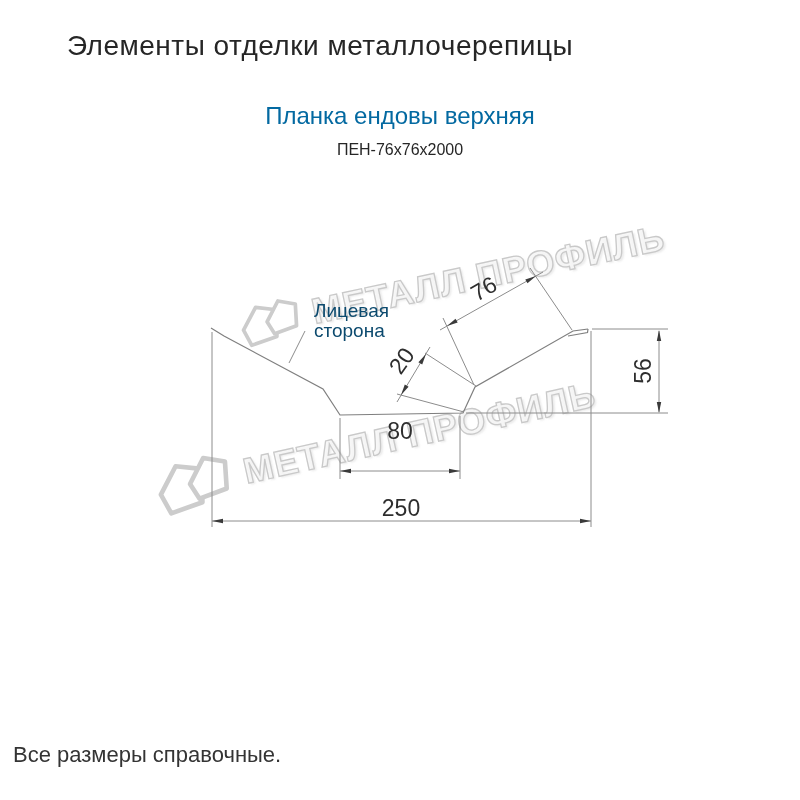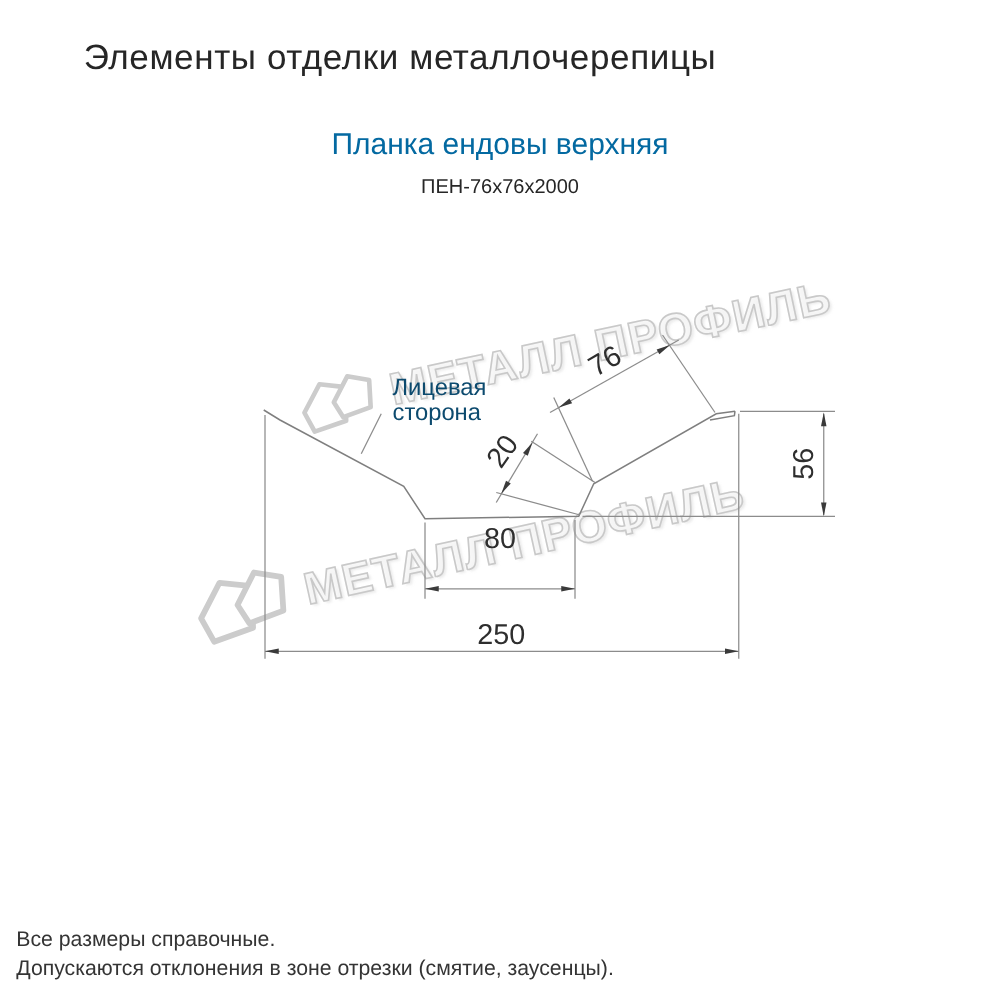--- a/index.html
+++ b/index.html
@@ -33,21 +33,21 @@
   }
   .wm-a{left:238px;top:302px;transform:rotate(-12deg);}
   .wm-b{left:154px;top:460px;transform:rotate(-12.5deg);}
   .wm-text{
     font-size:36px;font-weight:700;letter-spacing:1px;white-space:nowrap;
     color:rgba(246,246,246,0.85);
     -webkit-text-stroke:1.3px #c9c9c9;
     text-shadow:2px 2px 2px rgba(200,200,200,0.35);
   }
   .footer-note{
-    position:absolute;left:13px;font-size:17px;color:#343434;white-space:nowrap;
+    position:absolute;left:13px;font-size:22px;color:#343434;white-space:nowrap;
   }
   .note-1{top:742px;}
   .note-2{top:765px;}
   .thin{stroke:#8c8c8c;stroke-width:1;fill:none;}
   .profile{stroke:#7f7f7f;stroke-width:1.2;fill:none;}
   .arrow{fill:#3a3a3a;stroke:none;}
 </style>
 </head>
 <body>
 
@@ -126,15 +126,14 @@
   <div class="dim-label" style="left:643px;top:371px;transform:translate(-50%,-50%) rotate(-90deg);">56</div>
   <div class="dim-label" style="left:400px;top:431px;">80</div>
   <div class="dim-label" style="left:401px;top:508px;">250</div>
 
   <div class="face-label">
     <div>Лицевая</div>
     <div>сторона</div>
   </div>
 
   <div class="footer-note note-1">Все размеры справочные.</div>
-  <div class="footer-note note-2">Допускаются отклонения в зоне отрезки (смятие, заусенцы).</div>
 
 </div>
 
 </body></html>

